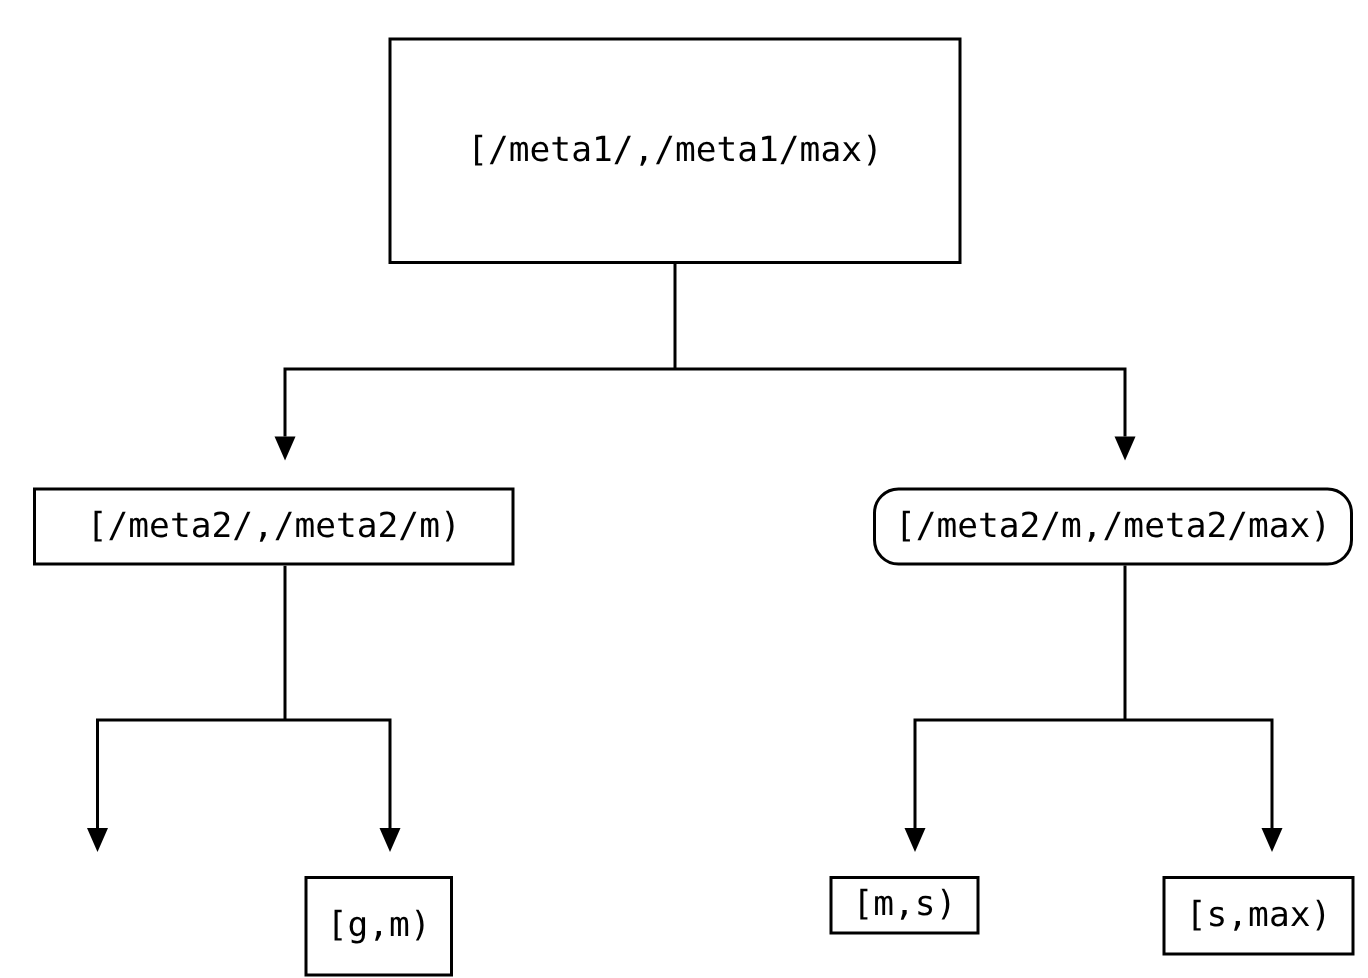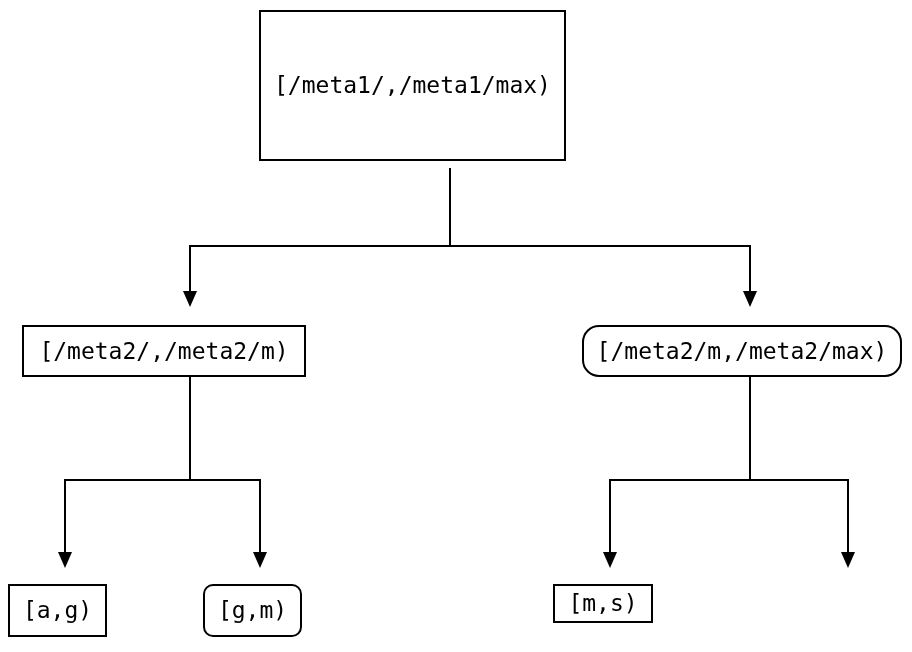--- a/index.html
+++ b/index.html
@@ -25,25 +25,25 @@
     background: #ffffff;
     display: flex;
     align-items: center;
     justify-content: center;
     font-size: 23px;
     line-height: 1;
     color: #000000;
     white-space: nowrap;
     letter-spacing: 0;
   }
-  #node-root      { left: 259px; top: 10px;  width: 307px; height: 151px; }
-  #node-left      { left: 22px;  top: 325px; width: 284px; height: 52px; }
+  #node-root      { left: 259px; top: 25px;  width: 382px; height: 151px; }
+  #node-left      { left: 22px;  top: 325px; width: 321px; height: 52px; }
   #node-right     { left: 582px; top: 325px; width: 320px; height: 52px; border-radius: 17px; }
   #node-leaf-ag   { left: 8px;   top: 584px; width: 99px;  height: 53px; }
-  #node-leaf-gm   { left: 203px; top: 584px; width: 99px;  height: 53px; border-radius: 10px; }
+  #node-leaf-gm   { left: 203px; top: 584px; width: 99px;  height: 67px; }
   #node-leaf-ms   { left: 553px; top: 584px; width: 100px; height: 39px; }
   #node-leaf-smax { left: 775px; top: 584px; width: 128px; height: 53px; }
 </style>
 </head>
 <body>
 
 <div class="canvas">
 
   <svg class="edges" width="912" height="652" viewBox="0 0 912 652" xmlns="http://www.w3.org/2000/svg">
 
@@ -69,26 +69,26 @@
   </div>
 
   <div class="node" id="node-left">
     <span>[/meta2/,/meta2/m)</span>
   </div>
 
   <div class="node" id="node-right">
     <span>[/meta2/m,/meta2/max)</span>
   </div>
 
-  <div class="node" id="node-leaf-ag">
-    <span>[a,g)</span>
-  </div>
 
   <div class="node" id="node-leaf-gm">
     <span>[g,m)</span>
   </div>
 
   <div class="node" id="node-leaf-ms">
     <span>[m,s)</span>
   </div>
 
+  <div class="node" id="node-leaf-smax">
+    <span>[s,max)</span>
+  </div>
 
 </div>
 
 </body></html>

